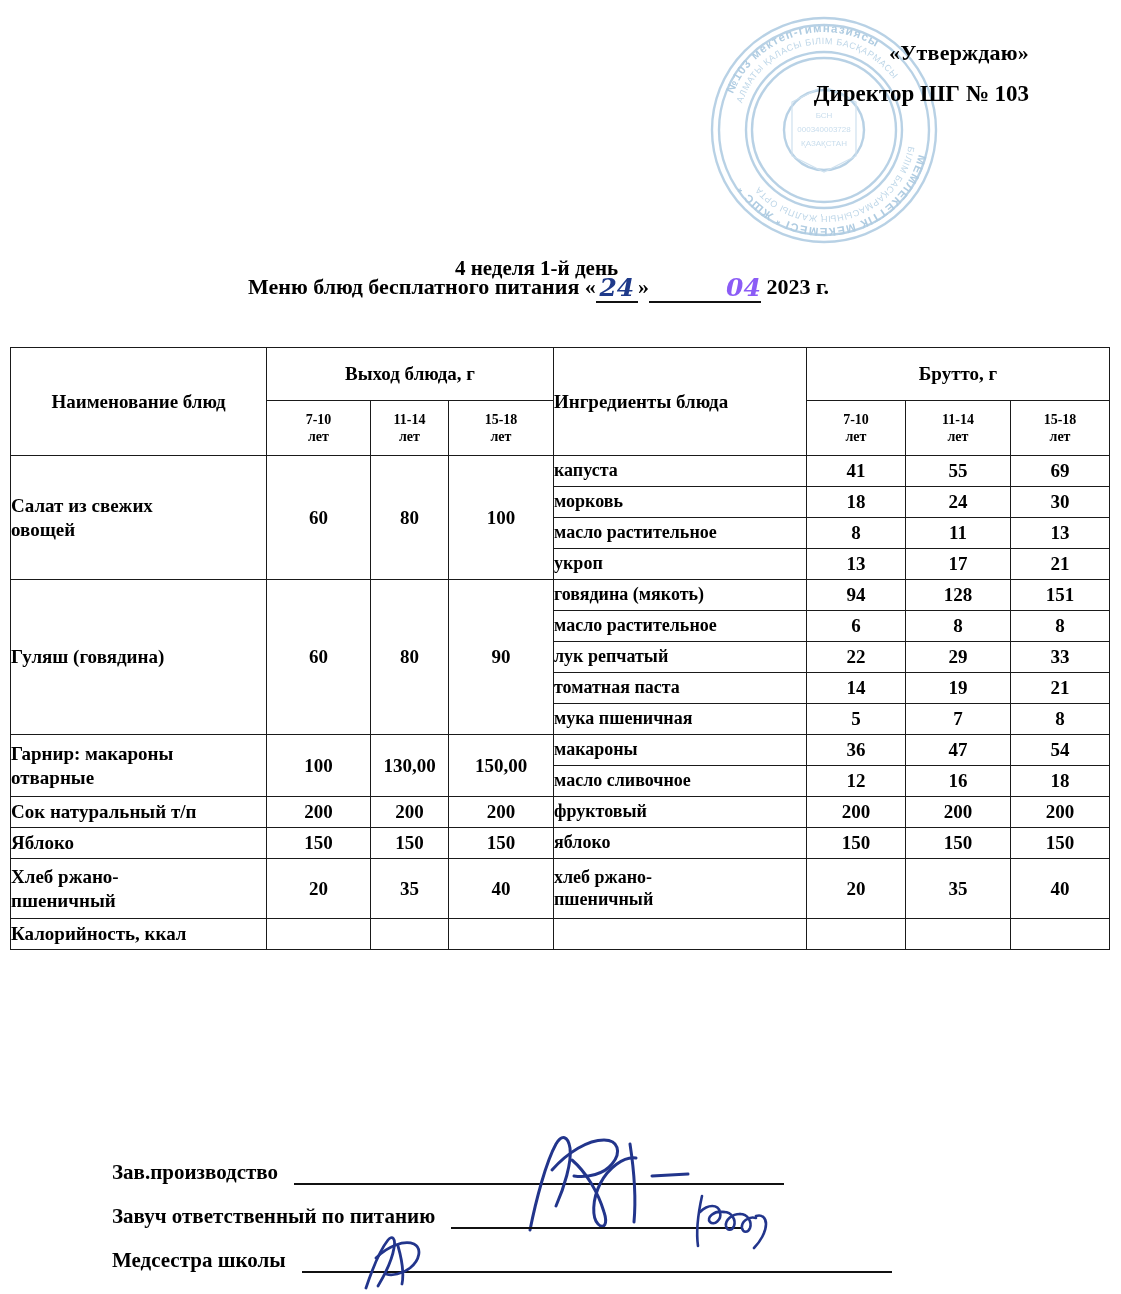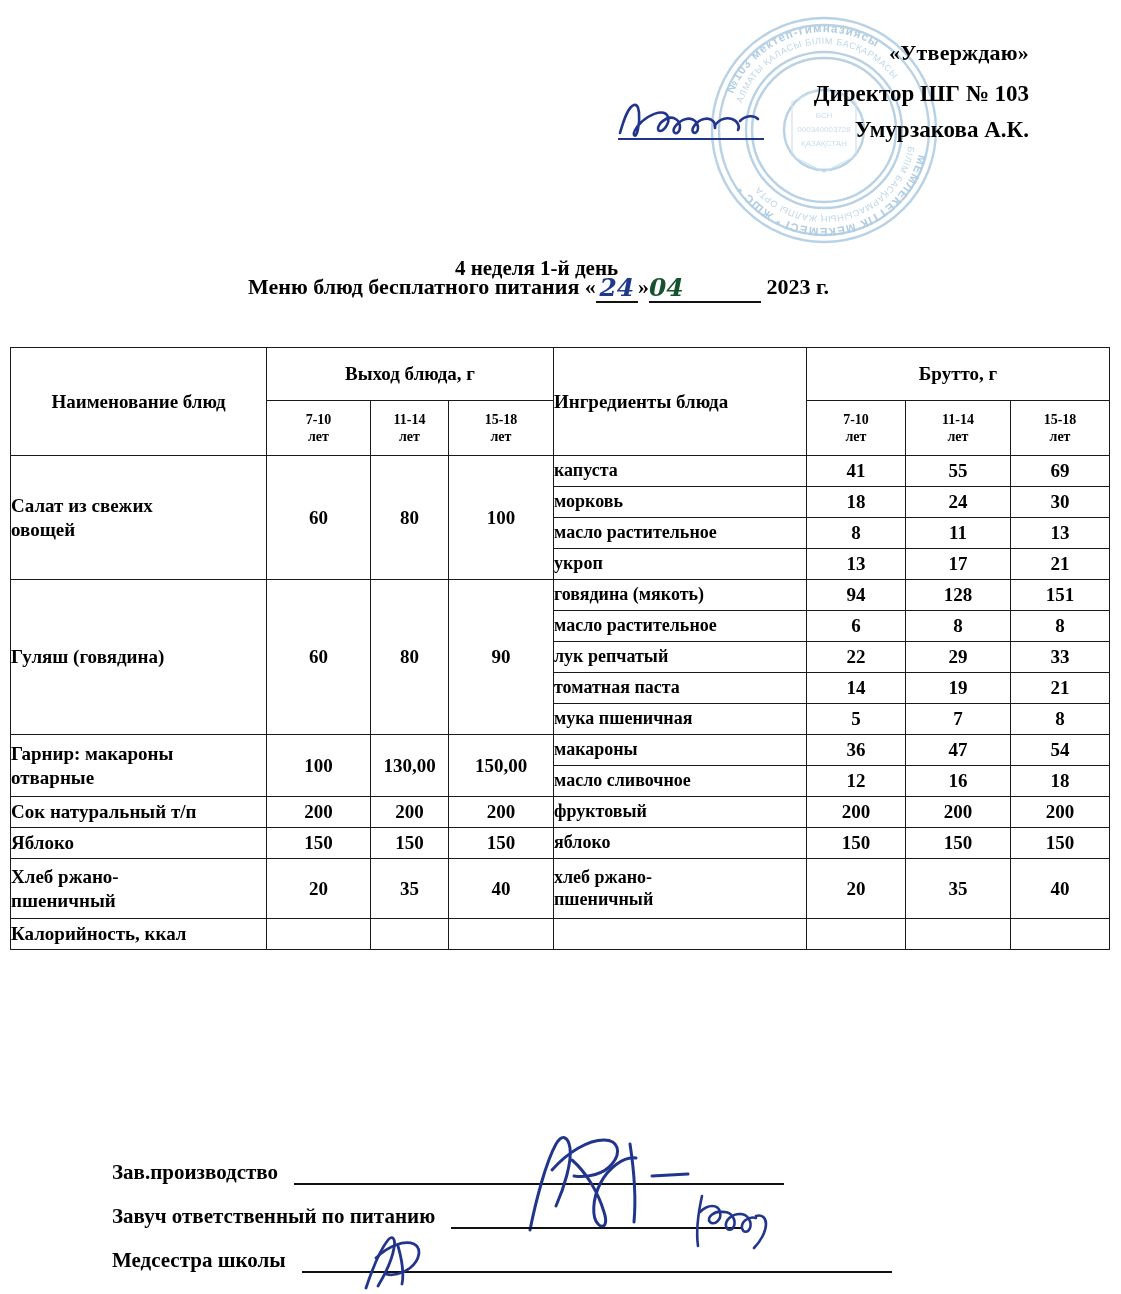--- a/index.html
+++ b/index.html
@@ -103,22 +103,22 @@
   .hw-date::after {
     content: "";
     position: absolute;
     left: 0; right: 0; bottom: -1px;
     border-bottom: 2px solid #111;
   }
   .hw-month {
     display: inline-block;
     position: relative;
     width: 112px;
-    text-align: left;
-    color: #14532d;
+    text-align: right;
+    color: #8b5cf6;
     font-family: "DejaVu Serif", serif;
     font-style: italic;
     font-weight: bold;
     font-size: 25px;
     vertical-align: -2px;
   }
   .hw-month::after {
     content: "";
     position: absolute;
     left: 0; right: 0; bottom: -1px;
@@ -281,34 +281,20 @@
     </g>
     <g fill="none" stroke="#a8c9e2" stroke-width="1.2">
       <path d="M 92,96 L 124,80 L 156,96 L 156,150 L 124,166 L 92,150 Z"></path>
     </g>
   </svg>
 </div>
 
 <div class="approve-block">
   <div class="approve-line1">«Утверждаю»</div>
   <div class="approve-line2">Директор ШГ № 103</div>
-  <div class="approve-line3">
-    <span class="dir-signature">
-      <svg viewBox="0 0 210 42" xmlns="http://www.w3.org/2000/svg">
-        <g fill="none" stroke="#22358c" stroke-width="2.6" stroke-linecap="round">
-          <path d="M6,34 C10,20 14,8 20,6 C26,4 26,20 24,30 C23,36 21,38 20,36 C19,33 24,24 34,18 C44,12 52,12 54,18 C56,24 50,32 46,32 C42,32 44,24 52,20"></path>
-          <path d="M52,20 C60,16 66,22 66,28 C66,33 62,36 60,33 C58,30 64,22 72,20 C80,18 84,24 84,29 C84,33 81,35 79,33 C77,30 82,22 90,20 C98,18 102,24 101,29"></path>
-          <path d="M101,26 C106,20 112,18 118,20 C124,22 126,28 124,31"></path>
-          <path d="M126,22 C132,16 140,16 144,20"></path>
-        </g>
-        <path d="M4,40 L150,40" stroke="#22358c" stroke-width="1.8" fill="none"></path>
-      </svg>
-    </span>
-    <span>Умурзакова А.К.</span>
-  </div>
 </div>
 
 <div class="week-day">
   <span>4 неделя 1-й день</span>
 </div>
 
 <div class="menu-title">
   <span class="menu-title-inner">
     <span>Меню блюд бесплатного питания «</span><span class="hw-date">24</span><span>»</span><span class="hw-month">04</span>
     <span>2023 г.</span>

